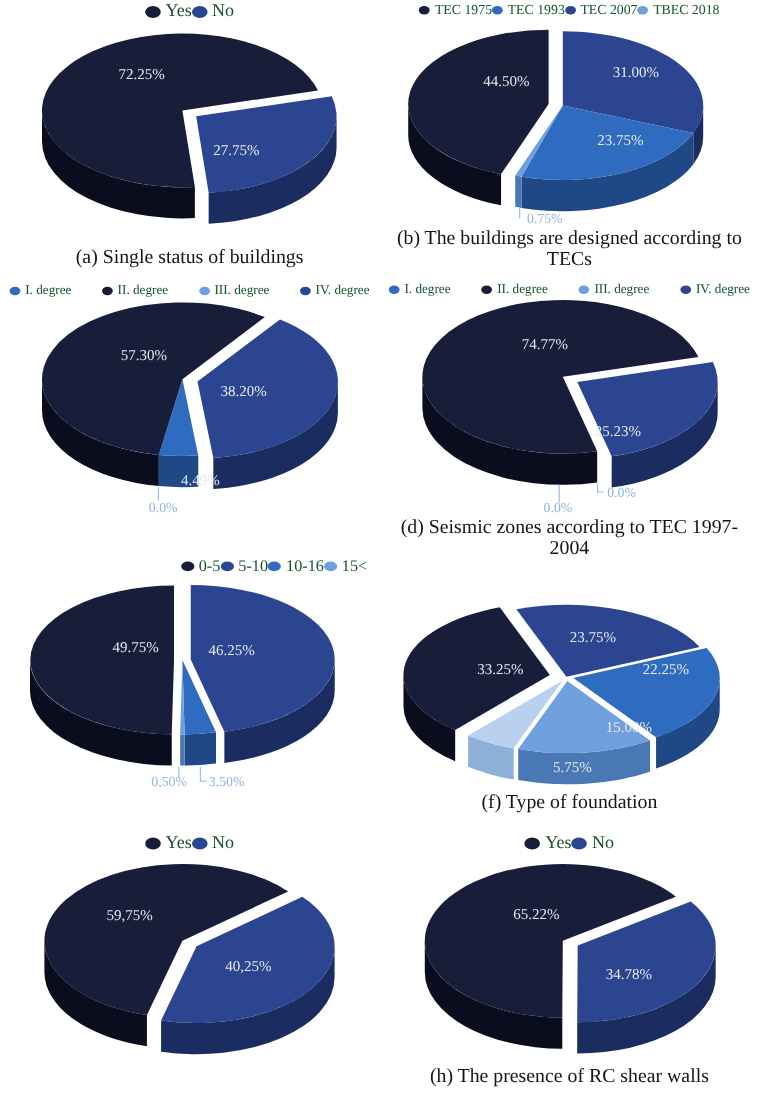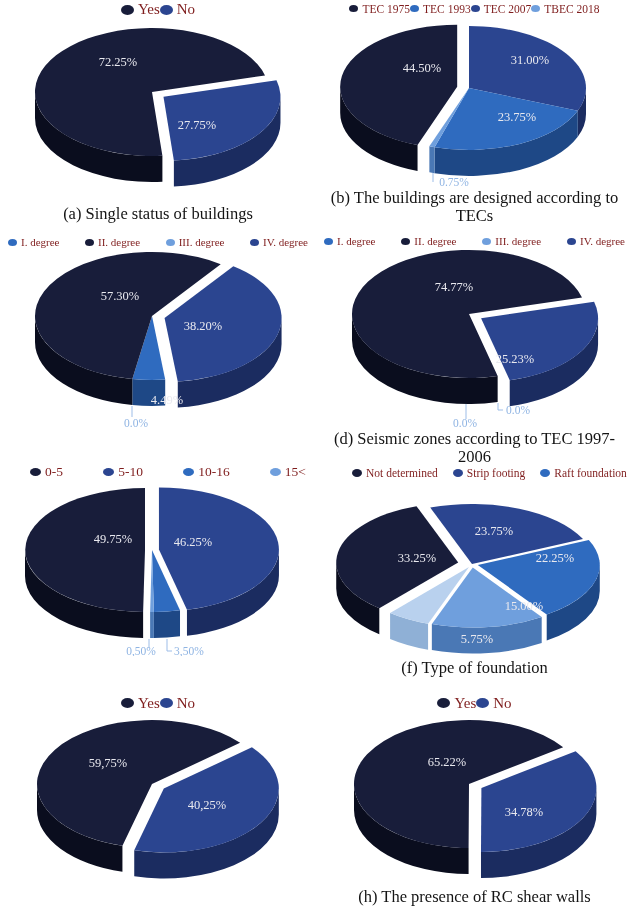--- a/index.html
+++ b/index.html
@@ -2,38 +2,38 @@
 <html><head>
 <meta charset="utf-8">
 <style>
   html,body{margin:0;padding:0;background:#ffffff;}
   .figure{
     width:633px;height:911px;background:#ffffff;
     display:grid;grid-template-columns:316px 317px;grid-template-rows:230px 225px 225px 231px;
     font-family:"Liberation Serif",serif;
   }
   .cell{position:relative;display:flex;flex-direction:column;align-items:center;overflow:visible;}
-  .legend{display:flex;justify-content:center;align-items:center;width:100%;color:#7f1d1d;box-sizing:border-box;}
+  .legend{display:flex;justify-content:center;align-items:center;width:100%;color:#14532d;box-sizing:border-box;}
   .legend-row{display:flex;align-items:center;}
   .legend-item{display:flex;align-items:center;white-space:nowrap;}
   .dot{display:inline-block;border-radius:50%;margin-right:4px;flex:0 0 auto;}
   .caption{width:100%;text-align:center;font-size:16.5px;color:#141414;line-height:1.12;padding:1px 4px;box-sizing:border-box;}
   svg.pie{display:block;flex:0 0 auto;}
   .slice-label{font-size:12.5px;fill:#e9e9ef;}
   .callout-text{font-size:11.5px;fill:#8fb4e3;}
   .callout-line{stroke:#9dbde8;stroke-width:1;fill:none;}
 
   .c-a .legend{margin-top:1px;font-size:15px;gap:34px;height:17px;}
   .c-a .dot,.c-g .dot,.c-h .dot{width:13px;height:10px;}
   .c-b .legend{margin-top:1px;font-size:11.5px;gap:9px;height:15px;}
   .c-b .dot,.c-c .dot,.c-d .dot{width:9px;height:7px;}
   .c-c .legend,.c-d .legend{margin-top:5px;font-size:11px;height:14px;}
   .c-c .legend-row,.c-d .legend-row{width:100%;justify-content:space-between;padding:0 8px;box-sizing:border-box;}
   .c-e .legend{margin-top:8px;font-size:13.5px;height:17px;}
-  .c-e .legend-row{width:100%;justify-content:space-between;padding:0 10px;box-sizing:border-box;margin-left:20px;}
+  .c-e .legend-row{width:100%;justify-content:flex-end;padding:0 10px;box-sizing:border-box;margin-left:20px;}
   .c-e .dot{width:11px;height:8px;}
   .c-f .legend{margin-top:3px;font-size:11.5px;flex-direction:column;height:30px;gap:2px;}
   .c-f .legend-row{width:100%;justify-content:flex-start;padding-left:36px;box-sizing:border-box;gap:15px;}
   .c-f .dot{width:10px;height:8px;}
   .c-g .legend,.c-h .legend{margin-top:14px;font-size:15px;gap:30px;height:18px;}
 </style>
 </head>
 <body>
 
 <div class="figure">
@@ -159,21 +159,21 @@
         <path d="M180.65,129.05A117,64 0 0 1 35.00,67.00L35.00,93.00A117,64 0 0 0 180.65,155.05Z" fill="#0a0d1e"></path>
         <path d="M164.07,71.25L277.09,54.69A117,64 0 0 1 192.72,133.30Z" fill="#2b4590"></path>
         <path d="M152.00,67.00L180.65,129.05A117,64 0 1 1 265.01,50.44Z" fill="#181d3a"></path>
         <text x="198" y="116" text-anchor="middle" class="slice-label">25.23%</text>
         <text x="137" y="44" text-anchor="middle" class="slice-label">74.77%</text>
         <polyline points="181,156 181,163 186,163" class="callout-line"></polyline>
         <text x="189" y="167" text-anchor="start" class="callout-text">0.0%</text>
         <polyline points="149,157 149,172" class="callout-line"></polyline>
         <text x="148" y="180" text-anchor="middle" class="callout-text">0.0%</text>
       </svg>
-    <div class="caption">(d) Seismic zones according to TEC 1997-2006</div>
+    <div class="caption">(d) Seismic zones according to TEC 1997-2004</div>
   </div>
   <div class="cell c-e">
     <div class="legend">
         <div class="legend-row">
           <span class="legend-item">
             <span class="dot" style="background: rgb(24, 29, 58);"></span>
             <span>0-5</span>
           </span>
           <span class="legend-item">
             <span class="dot" style="background: rgb(43, 69, 144);"></span>
@@ -201,34 +201,20 @@
         <text x="193" y="66" text-anchor="middle" class="slice-label">46.25%</text>
         <text x="113" y="63" text-anchor="middle" class="slice-label">49.75%</text>
         <polyline points="149,159 149,168" class="callout-line"></polyline>
         <text x="141" y="175" text-anchor="middle" class="callout-text">0,50%</text>
         <polyline points="167,159 167,171 172,171" class="callout-line"></polyline>
         <text x="174" y="175" text-anchor="start" class="callout-text">3,50%</text>
       </svg>
   </div>
   <div class="cell c-f">
     <div class="legend">
-        <div class="legend-row">
-          <span class="legend-item">
-            <span class="dot" style="background: rgb(24, 29, 58);"></span>
-            <span>Not determined</span>
-          </span>
-          <span class="legend-item">
-            <span class="dot" style="background: rgb(43, 69, 144);"></span>
-            <span>Strip footing</span>
-          </span>
-          <span class="legend-item">
-            <span class="dot" style="background: rgb(47, 107, 191);"></span>
-            <span>Raft foundation</span>
-          </span>
-        </div>
       </div>
     <svg class="pie" width="316" height="170" viewBox="0 0 316 170">
         <path d="M282.78,76.97A122,60 0 0 1 229.71,126.47L229.71,152.47A122,60 0 0 0 282.78,102.97Z" fill="#1e4886"></path>
         <path d="M224.70,129.08A122,60 0 0 1 114.85,136.09L114.85,162.09A122,60 0 0 0 224.70,155.08Z" fill="#4a78b5"></path>
         <path d="M111.08,135.64A122,60 0 0 1 73.10,124.88L73.10,150.88A122,60 0 0 0 111.08,161.64Z" fill="#8fb0d6"></path>
         <path d="M62.31,120.28A122,60 0 0 1 19.22,74.52L19.22,100.52A122,60 0 0 0 62.31,146.28Z" fill="#0a0d1e"></path>
         <path d="M155.00,76.00L113.27,19.62A122,60 0 0 1 266.02,51.12Z" fill="#2b4590"></path>
         <path d="M160.78,76.97L271.80,52.08A122,60 0 0 1 229.71,126.47Z" fill="#2f6bbf"></path>
         <path d="M155.77,79.57L224.70,129.08A122,60 0 0 1 114.85,136.09Z" fill="#6f9fdd"></path>
         <path d="M152.00,79.12L111.08,135.64A122,60 0 0 1 73.10,124.88Z" fill="#b9d1ee"></path>

